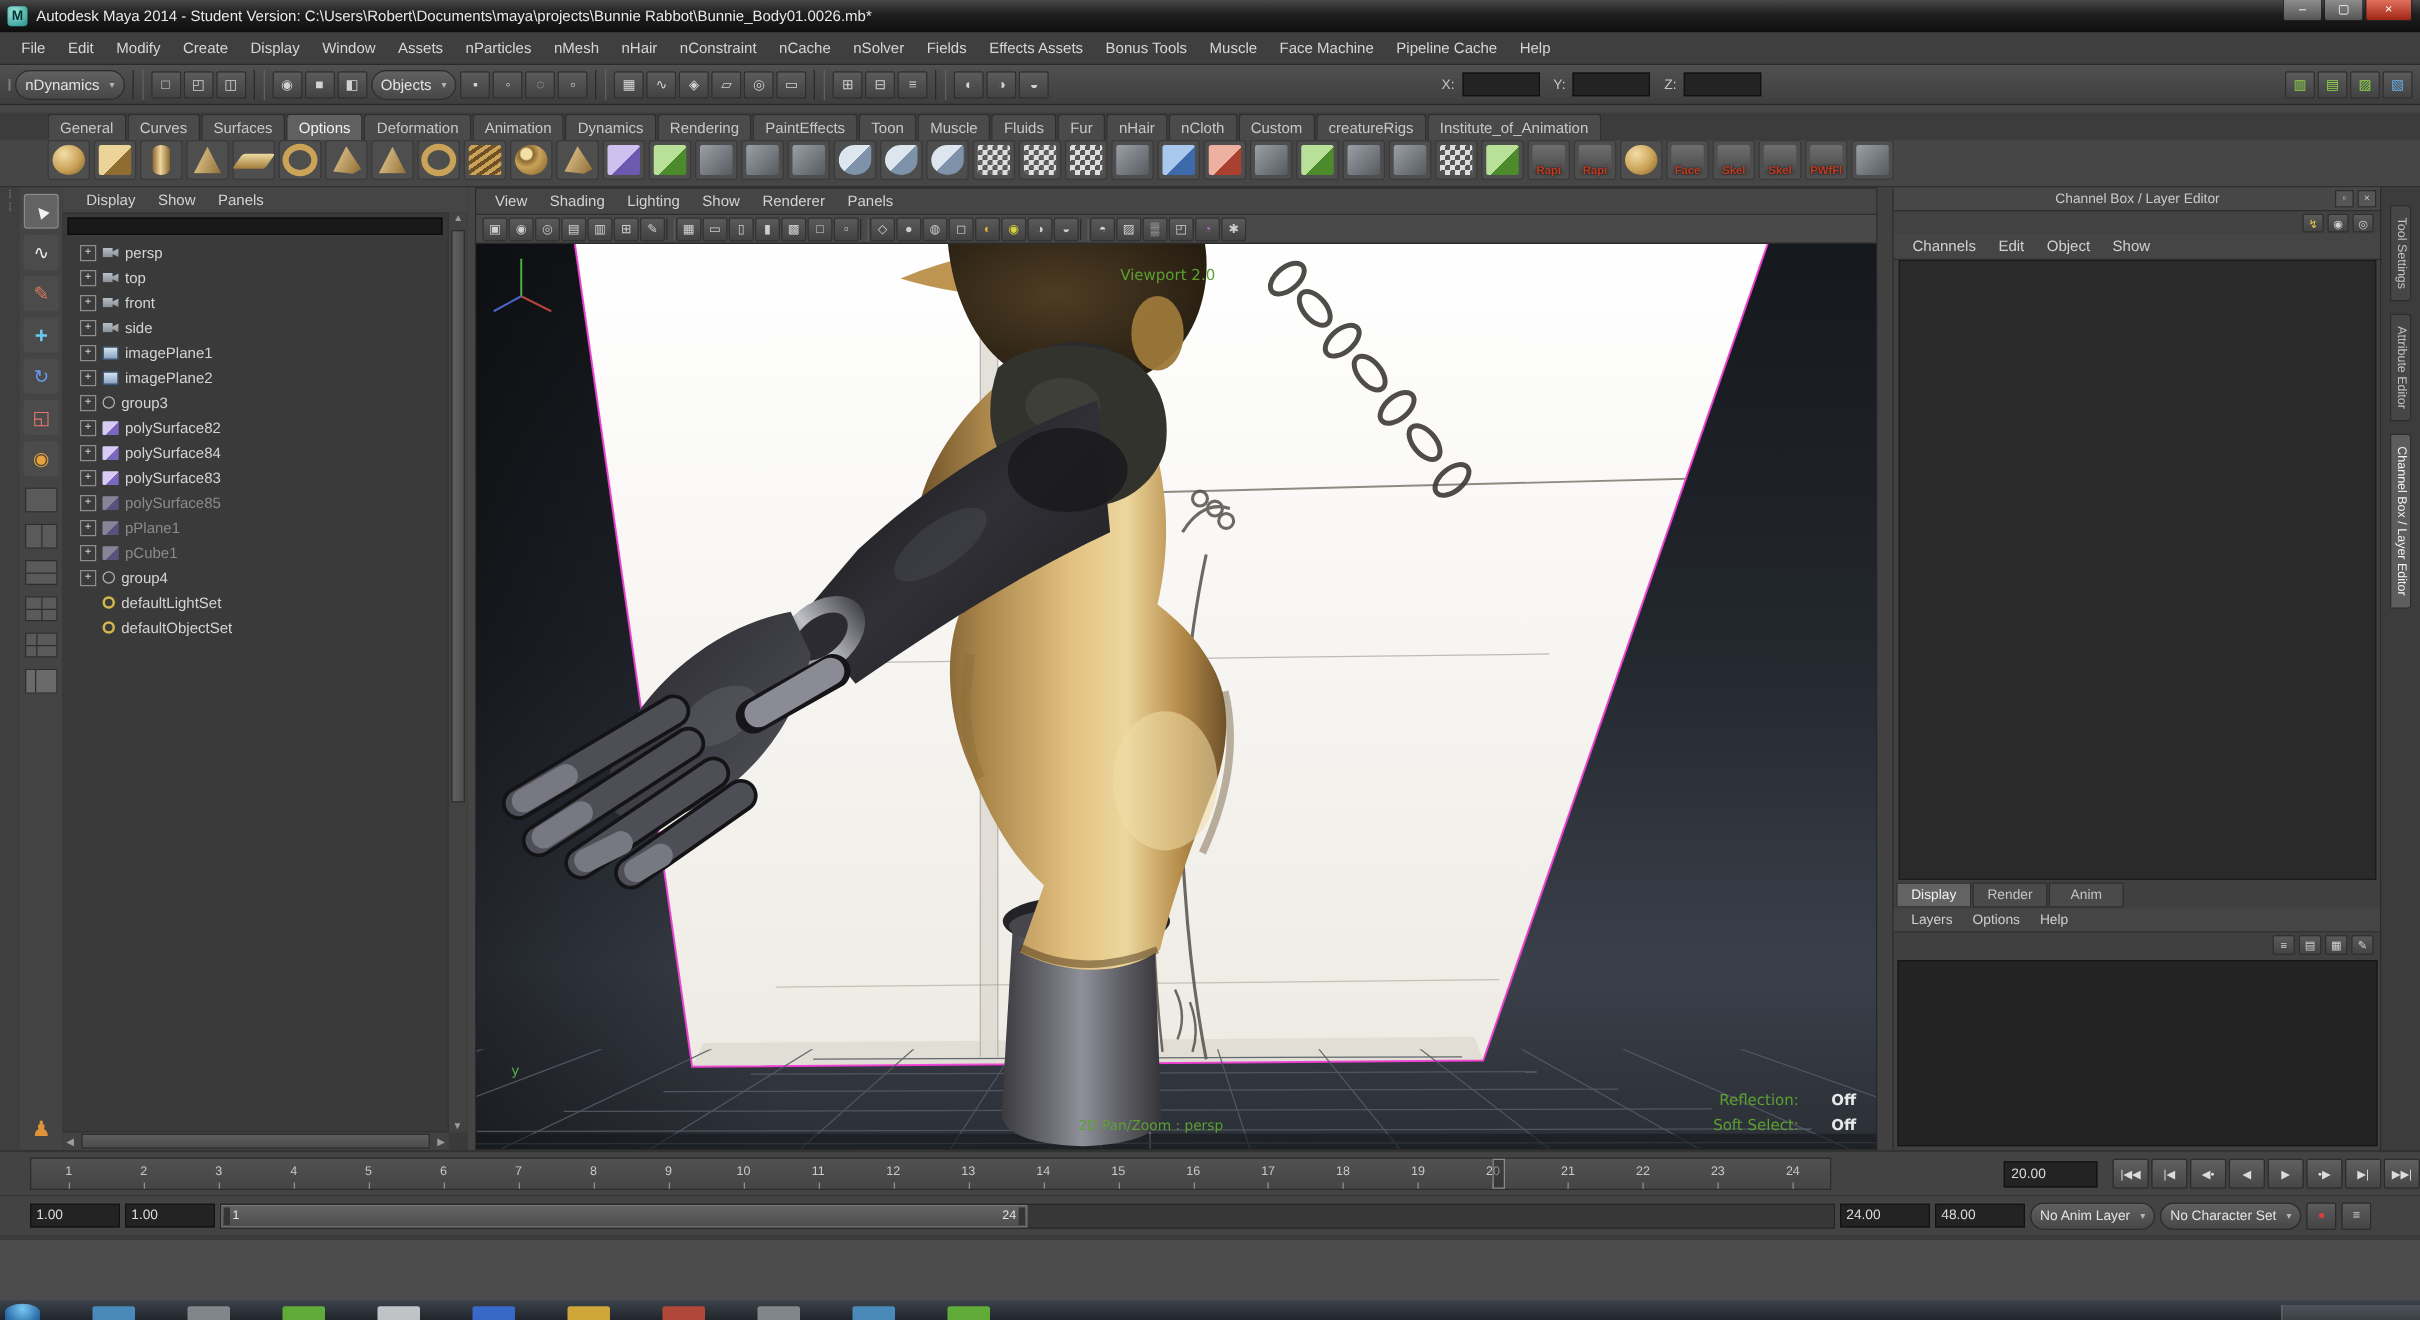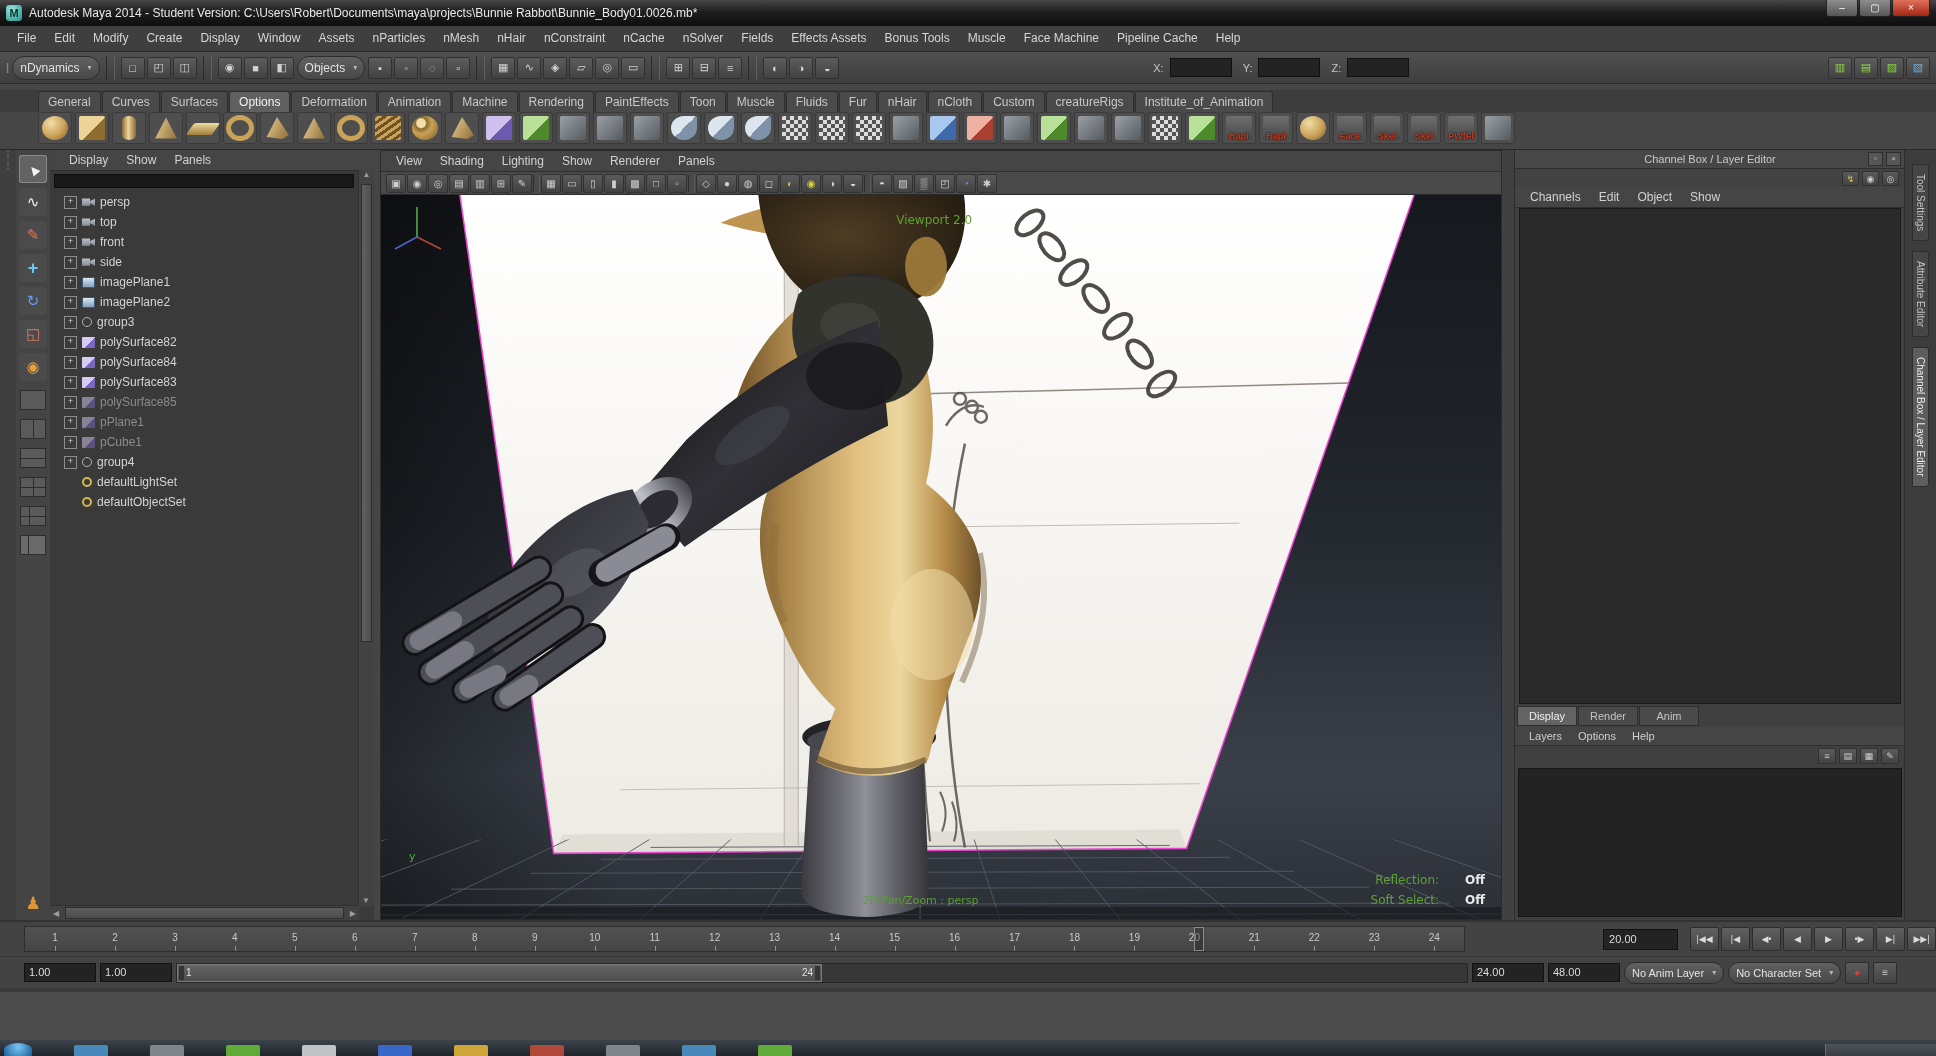--- a/index.html
+++ b/index.html
@@ -379,21 +379,21 @@
   <div class="abs gapstrip" data-name="shelf-gap-strip"></div>
   <div class="abs shelf-corner" data-name="shelf-popup-arrows">▾▸</div>
   <div class="abs shelftabs" data-name="shelf-tab-bar">
 
   <div class="shelftab" data-name="shelf-tab">General</div>
       <div class="shelftab" data-name="shelf-tab">Curves</div>
       <div class="shelftab" data-name="shelf-tab">Surfaces</div>
       <div class="shelftab active" data-name="shelf-tab">Options</div>
       <div class="shelftab" data-name="shelf-tab">Deformation</div>
       <div class="shelftab" data-name="shelf-tab">Animation</div>
-      <div class="shelftab" data-name="shelf-tab">Machine</div>
+      <div class="shelftab" data-name="shelf-tab">Dynamics</div>
       <div class="shelftab" data-name="shelf-tab">Rendering</div>
       <div class="shelftab" data-name="shelf-tab">PaintEffects</div>
       <div class="shelftab" data-name="shelf-tab">Toon</div>
       <div class="shelftab" data-name="shelf-tab">Muscle</div>
       <div class="shelftab" data-name="shelf-tab">Fluids</div>
       <div class="shelftab" data-name="shelf-tab">Fur</div>
       <div class="shelftab" data-name="shelf-tab">nHair</div>
       <div class="shelftab" data-name="shelf-tab">nCloth</div>
       <div class="shelftab" data-name="shelf-tab">Custom</div>
       <div class="shelftab" data-name="shelf-tab">creatureRigs</div>

